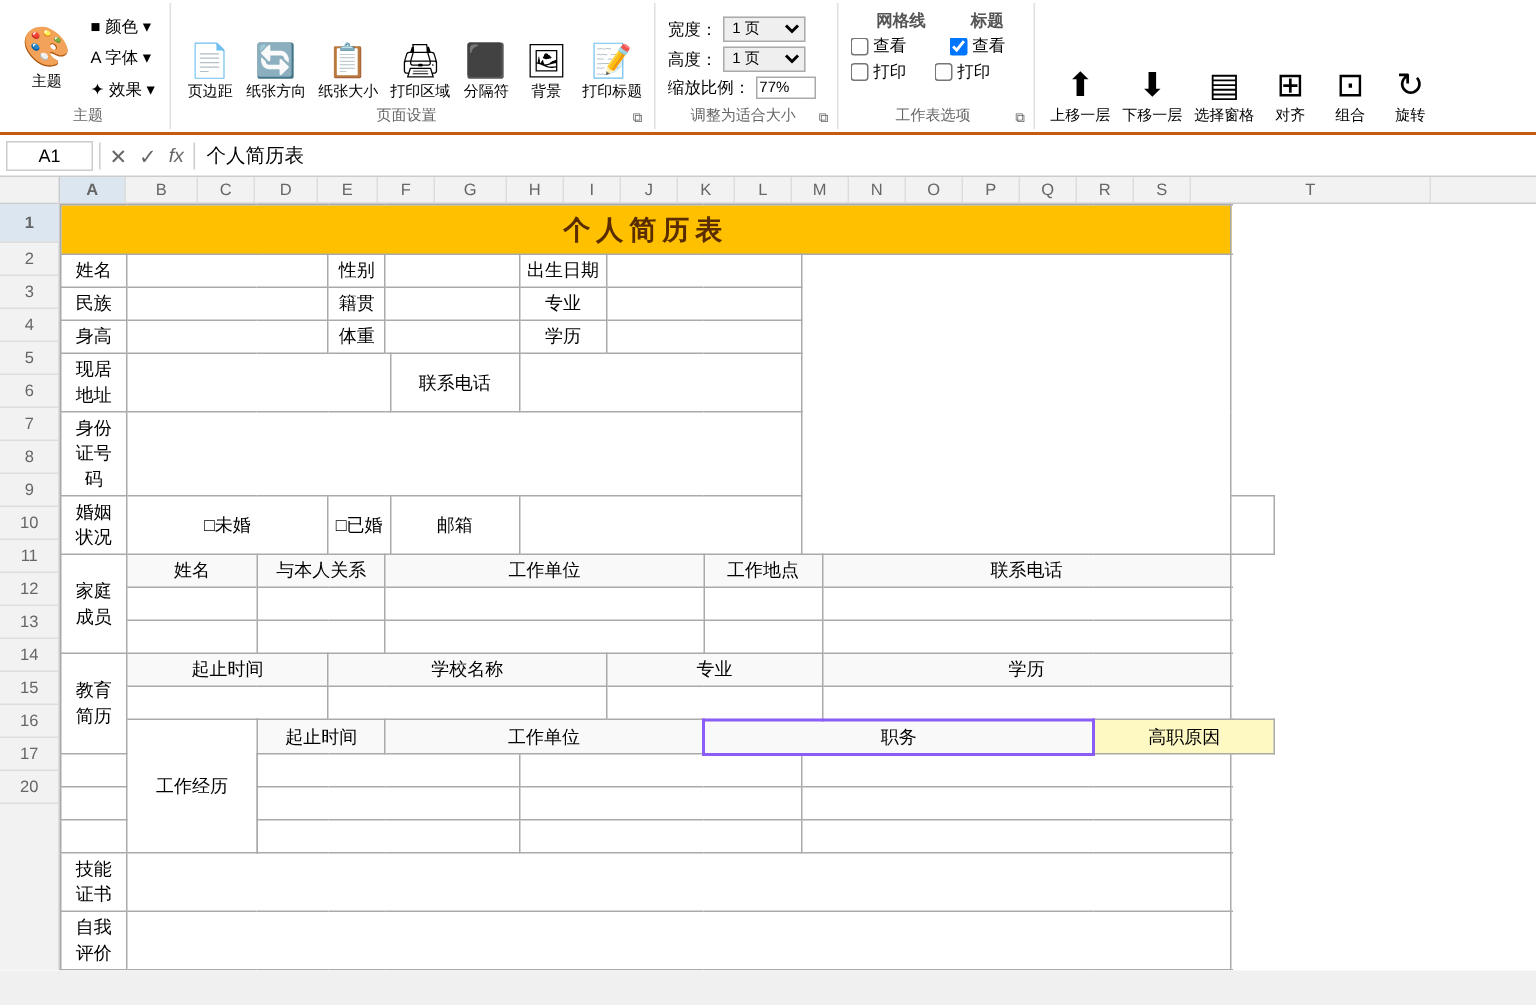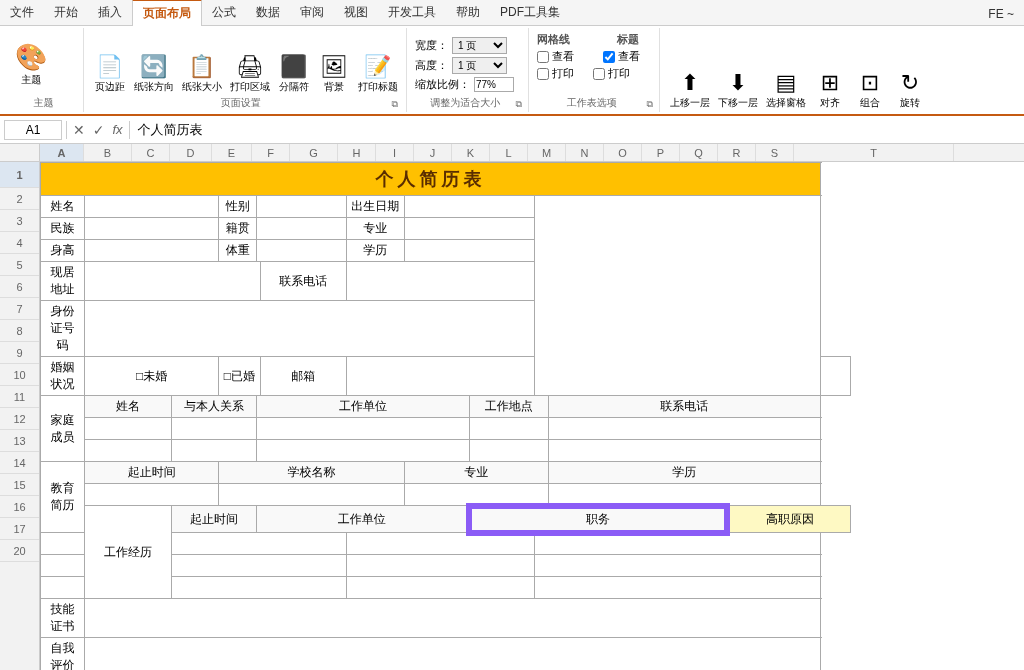--- a/index.html
+++ b/index.html
@@ -3,43 +3,33 @@
   <meta charset="utf-8">
   <style>
     * { margin: 0; padding: 0; box-sizing: border-box; }
     body { font-family: 'SimSun', '宋体', sans-serif; font-size: 12px; background: #f0f0f0; overflow: hidden; width: 1024px; height: 670px; }
     input[type=checkbox] { width: 12px; height: 12px; }
   </style>
 </head>
 <body>
 
 <div>
-  <div style="display:flex; height:26px; background:#f5f5f5; border-bottom:1px solid #ccc; align-items:flex-end;">
-    <div style="padding:4px 10px; font-size:12px; cursor:pointer; color:#333; background:#f5f5f5;">文件</div>
-    <div style="padding:4px 10px; font-size:12px; cursor:pointer; color:#333;">开始</div>
-    <div style="padding:4px 10px; font-size:12px; cursor:pointer; color:#333;">插入</div>
-    <div style="padding:4px 10px; font-size:12px; cursor:pointer; color:#c55a11; background:white; border-top:2px solid #c55a11; border-left:1px solid #ccc; border-right:1px solid #ccc; margin-bottom:-1px; font-weight:bold;">页面布局</div>
-    <div style="padding:4px 10px; font-size:12px; cursor:pointer; color:#333;">公式</div>
-    <div style="padding:4px 10px; font-size:12px; cursor:pointer; color:#333;">数据</div>
-    <div style="padding:4px 10px; font-size:12px; cursor:pointer; color:#333;">审阅</div>
-    <div style="padding:4px 10px; font-size:12px; cursor:pointer; color:#333;">视图</div>
-    <div style="padding:4px 10px; font-size:12px; cursor:pointer; color:#333;">开发工具</div>
-    <div style="padding:4px 10px; font-size:12px; cursor:pointer; color:#333;">帮助</div>
-    <div style="padding:4px 10px; font-size:12px; cursor:pointer; color:#333;">PDF工具集</div>
-    <div style="flex:1;"></div>
-    <div style="padding:4px 10px; font-size:12px; color:#333;">FE ~</div>
-  </div>
 
   <div style="background:white; display:flex; align-items:stretch; padding:2px 4px; height:90px; border-bottom:2px solid #c55a11; gap:2px;">
 
     <div style="display:flex; flex-direction:column; padding:0 6px; border-right:1px solid #e0e0e0; min-width:80px;">
       <div style="display:flex; flex:1; align-items:center; gap:4px; padding-top:4px;">
         <div style="display:flex; flex-direction:column; align-items:center; cursor:pointer; padding:2px 4px; border:1px solid transparent; border-radius:2px;">
           <div style="font-size:26px;">🎨</div>
           <div style="font-size:10px;">主题</div>
+        </div>
+        <div style="display:flex; flex-direction:column; gap:2px;">
+          <div style="font-size:11px; cursor:pointer; padding:1px 3px; border:1px solid transparent; border-radius:2px; white-space:nowrap;">■ 颜色 ▾</div>
+          <div style="font-size:11px; cursor:pointer; padding:1px 3px; border:1px solid transparent; border-radius:2px; white-space:nowrap;">A 字体 ▾</div>
+          <div style="font-size:11px; cursor:pointer; padding:1px 3px; border:1px solid transparent; border-radius:2px; white-space:nowrap;">✦ 效果 ▾</div>
         </div>
       </div>
       <div style="font-size:10px; color:#666; text-align:center; padding-bottom:2px;">主题</div>
     </div>
 
     <div style="display:flex; flex-direction:column; padding:0 6px; border-right:1px solid #e0e0e0;">
       <div style="display:flex; gap:4px; align-items:flex-end; flex:1; padding-top:4px;">
         <div style="display:flex;flex-direction:column;align-items:center;cursor:pointer;padding:2px 2px;min-width:36px;">
           <div style="font-size:22px;">📄</div>
           <div style="font-size:10px; text-align:center;">页边距</div>
@@ -96,21 +86,21 @@
       </div>
       <div style="display:flex; justify-content:flex-end; align-items:center;">
         <div style="font-size:10px; color:#666; padding-bottom:2px; flex:1; text-align:center;">调整为适合大小</div>
         <div style="font-size:9px; color:#666; cursor:pointer;">⧉</div>
       </div>
     </div>
 
     <div style="display:flex; flex-direction:column; padding:0 6px; border-right:1px solid #e0e0e0; min-width:120px;">
       <div style="flex:1; display:flex; flex-direction:column; padding-top:4px; gap:2px;">
         <div style="display:flex; gap:16px; font-size:11px; font-weight:bold; color:#555;">
-          <span style="width:50px; text-align:left;">网格线</span>
+          <span style="width:50px; text-align:right;">网格线</span>
           <span style="width:50px; text-align:center;">标题</span>
         </div>
         <div style="display:flex; gap:16px; font-size:11px;">
           <div style="display:flex; align-items:center; gap:3px; width:50px;">
             <input type="checkbox" style="width: 12px; height: 12px;">
             <span>查看</span>
           </div>
           <div style="display:flex; align-items:center; gap:3px; width:50px;">
             <input type="checkbox" checked="" style="width: 12px; height: 12px;">
             <span>查看</span>
@@ -317,21 +307,21 @@
           <td colspan="3" style="border:1px solid #aaa; padding:2px 4px; font-size:12px;"></td>
           <td colspan="4" style="border:1px solid #aaa; padding:2px 4px; font-size:12px;"></td>
           <td colspan="5" style="border:1px solid #aaa; padding:2px 4px; font-size:12px;"></td>
           <td colspan="6" style="border:1px solid #aaa; padding:2px 4px; font-size:12px;"></td>
         </tr>
 
         <tr style="height:22px;">
           <td rowspan="4" style="border:1px solid #aaa; padding:2px 4px; font-size:12px; text-align:center; vertical-align:middle;">工作经历</td>
           <td colspan="3" style="border:1px solid #aaa; padding:2px 4px; font-size:12px; text-align:center; background:#f9f9f9;">起止时间</td>
           <td colspan="4" style="border:1px solid #aaa; padding:2px 4px; font-size:12px; text-align:center; background:#f9f9f9;">工作单位</td>
-          <td colspan="5" style="border:6px solid #8b5cf6; padding:2px 4px; font-size:12px; text-align:center; background:#f9f9f9;">职务</td>
+          <td colspan="5" style="border:2px solid #8b5cf6; padding:2px 4px; font-size:12px; text-align:center; background:#f9f9f9;">职务</td>
           <td colspan="6" style="border:1px solid #aaa; padding:2px 4px; font-size:12px; text-align:center; background:#fef9c3;">高职原因</td>
         </tr>
 
         <tr style="height:22px;">
           <td colspan="3" style="border:1px solid #aaa; padding:2px 4px; font-size:12px;"></td>
           <td colspan="4" style="border:1px solid #aaa; padding:2px 4px; font-size:12px;"></td>
           <td colspan="5" style="border:1px solid #aaa; padding:2px 4px; font-size:12px;"></td>
           <td colspan="6" style="border:1px solid #aaa; padding:2px 4px; font-size:12px;"></td>
         </tr>
 

